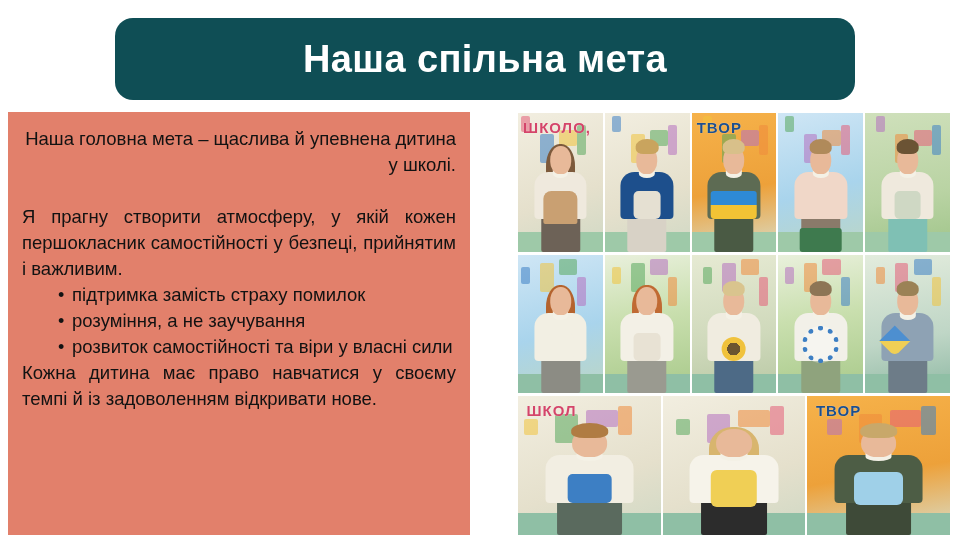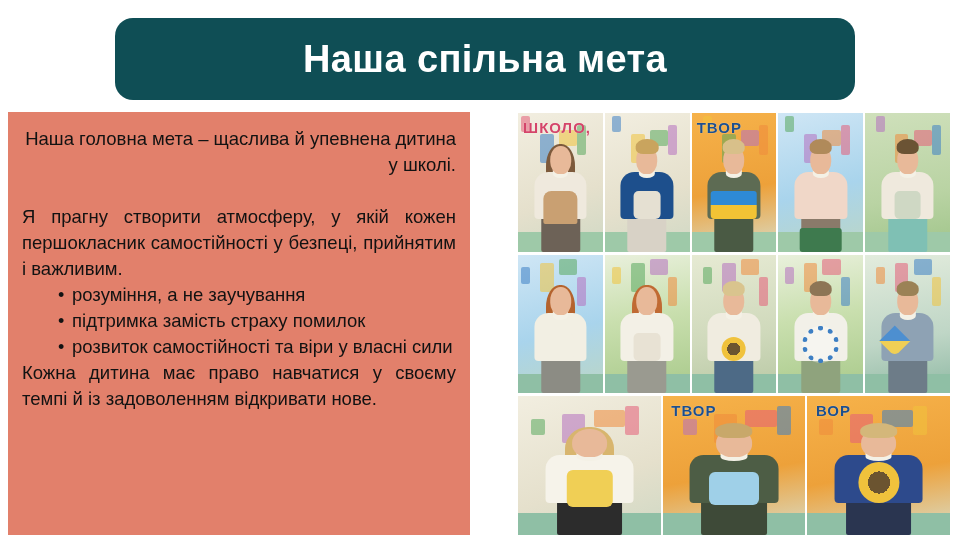--- a/index.html
+++ b/index.html
@@ -218,22 +218,22 @@
 <div id="text-panel">
 
   <p class="body-par flush">Наша головна мета – щаслива й упевнена дитина у школі.</p>
 
   <div class="spacer-line"></div>
 
   <p class="body-par">Я прагну створити атмосферу, у якій кожен першокласник самостійності у безпеці, прийнятим і важливим.</p>
 
 
   <ul id="bullet-list">
+    <li>підтримка замість страху помилок</li>
     <li>розуміння, а не заучування</li>
-    <li>підтримка замість страху помилок</li>
     <li>розвиток самостійності та віри у власні сили</li>
   </ul>
 
   <p class="body-par">Кожна дитина має право навчатися у своєму темпі й із задоволенням відкривати нове.</p>
 </div>
 
 <div id="photo-collage">
     <div class="photo-row">
       <div class="photo">
         <div class="wall wall-cream">
@@ -406,20 +406,38 @@
           <div class="collar" style="width: 30%; height: 8%; bottom: 68%;"></div>
           <div class="head" style="width: 40%; height: 26%; bottom: 72%;"></div>
           <div class="hair" style="background: rgb(155, 130, 86); width: 42%; height: 14%; bottom: 90%;"></div>
           <div class="heart-ua" style="width: 42%; padding-bottom: 42%; left: 4%; bottom: 38%;"></div>
         </div>
       </div>
     </div>
     <div class="photo-row">
       <div class="photo">
         <div class="wall wall-cream">
+          <div class="poster" style="background: rgb(240, 194, 60); left: 4%; top: 16%; width: 10%; height: 12%; opacity: 0.55;"></div>
+          <div class="poster" style="background: rgb(87, 168, 92); left: 26%; top: 13%; width: 16%; height: 21%; opacity: 0.55;"></div>
+          <div class="poster" style="background: rgb(180, 111, 192); left: 48%; top: 10%; width: 22%; height: 12%; opacity: 0.55;"></div>
+          <div class="poster" style="background: rgb(239, 139, 60); left: 70%; top: 7%; width: 10%; height: 21%; opacity: 0.55;"></div>
+          <div class="letters" style="color: rgb(212, 69, 106); left: 6%; top: 5%; font-size: 15px; text-shadow: rgba(255, 255, 255, 0.7) 0px 0px 1px;">ШКОЛ</div>
+        </div>
+        <div class="floor" style="height: 16%;"></div>
+        <div class="child" style="height: 78%;">
+          <div class="legs" style="background: rgb(90, 106, 94); width: 74%; height: 34%; bottom: 0px; border-radius: 4px 4px 2px 2px;"></div>
+          <div class="torso" style="background: rgb(242, 238, 226); width: 100%; height: 44%; bottom: 30%;"></div>
+          <div class="collar" style="width: 30%; height: 8%; bottom: 68%;"></div>
+          <div class="head" style="width: 40%; height: 26%; bottom: 72%;"></div>
+          <div class="hair" style="background: rgb(176, 124, 67); width: 42%; height: 14%; bottom: 90%;"></div>
+          <div class="held" style="width: 50%; height: 26%; bottom: 30%; background: rgb(61, 127, 196); border-radius: 5px;"></div>
+        </div>
+      </div>
+      <div class="photo">
+        <div class="wall wall-cream">
           <div class="poster" style="background: rgb(87, 168, 92); left: 9%; top: 16%; width: 10%; height: 12%; opacity: 0.55;"></div>
           <div class="poster" style="background: rgb(180, 111, 192); left: 31%; top: 13%; width: 16%; height: 21%; opacity: 0.55;"></div>
           <div class="poster" style="background: rgb(239, 139, 60); left: 53%; top: 10%; width: 22%; height: 12%; opacity: 0.55;"></div>
           <div class="poster" style="background: rgb(228, 92, 121); left: 75%; top: 7%; width: 10%; height: 21%; opacity: 0.55;"></div>
         </div>
         <div class="floor" style="height: 16%;"></div>
         <div class="child" style="height: 78%;">
           <div class="legs" style="background: rgb(44, 44, 44); width: 74%; height: 34%; bottom: 0px; border-radius: 4px 4px 2px 2px;"></div>
           <div class="torso" style="background: rgb(246, 243, 234); width: 100%; height: 44%; bottom: 30%;"></div>
           <div class="collar" style="width: 30%; height: 8%; bottom: 68%;"></div>
@@ -439,32 +457,14 @@
         <div class="floor" style="height: 16%;"></div>
         <div class="child" style="height: 78%;">
           <div class="legs" style="background: rgb(62, 74, 56); width: 74%; height: 34%; bottom: 0px; border-radius: 4px 4px 2px 2px;"></div>
           <div class="torso" style="background: rgb(77, 93, 69); width: 100%; height: 44%; bottom: 30%;"></div>
           <div class="collar" style="width: 30%; height: 8%; bottom: 68%;"></div>
           <div class="head" style="width: 40%; height: 26%; bottom: 72%;"></div>
           <div class="hair" style="background: rgb(200, 168, 106); width: 42%; height: 14%; bottom: 90%;"></div>
           <div class="held" style="width: 56%; height: 30%; bottom: 28%; background: rgb(159, 208, 232); border-radius: 6px;"></div>
         </div>
       </div>
-      <div class="photo">
-        <div class="wall wall-orange">
-          <div class="poster" style="background: rgb(239, 139, 60); left: 8%; top: 16%; width: 10%; height: 12%; opacity: 0.55;"></div>
-          <div class="poster" style="background: rgb(228, 92, 121); left: 30%; top: 13%; width: 16%; height: 21%; opacity: 0.55;"></div>
-          <div class="poster" style="background: rgb(61, 127, 196); left: 52%; top: 10%; width: 22%; height: 12%; opacity: 0.55;"></div>
-          <div class="poster" style="background: rgb(240, 194, 60); left: 74%; top: 7%; width: 10%; height: 21%; opacity: 0.55;"></div>
-          <div class="letters" style="color: rgb(29, 79, 140); left: 6%; top: 5%; font-size: 15px; text-shadow: rgba(255, 255, 255, 0.7) 0px 0px 1px;">ВОР</div>
-        </div>
-        <div class="floor" style="height: 16%;"></div>
-        <div class="child" style="height: 78%;">
-          <div class="legs" style="background: rgb(42, 53, 80); width: 74%; height: 34%; bottom: 0px; border-radius: 4px 4px 2px 2px;"></div>
-          <div class="torso" style="background: rgb(45, 74, 140); width: 100%; height: 44%; bottom: 30%;"></div>
-          <div class="collar" style="width: 30%; height: 8%; bottom: 68%;"></div>
-          <div class="head" style="width: 40%; height: 26%; bottom: 72%;"></div>
-          <div class="hair" style="background: rgb(212, 183, 122); width: 42%; height: 14%; bottom: 90%;"></div>
-          <div class="sunflower" style="width: 46%; padding-bottom: 46%; bottom: 30%;"></div>
-        </div>
-      </div>
     </div>
   </div>
 
 </body></html>

